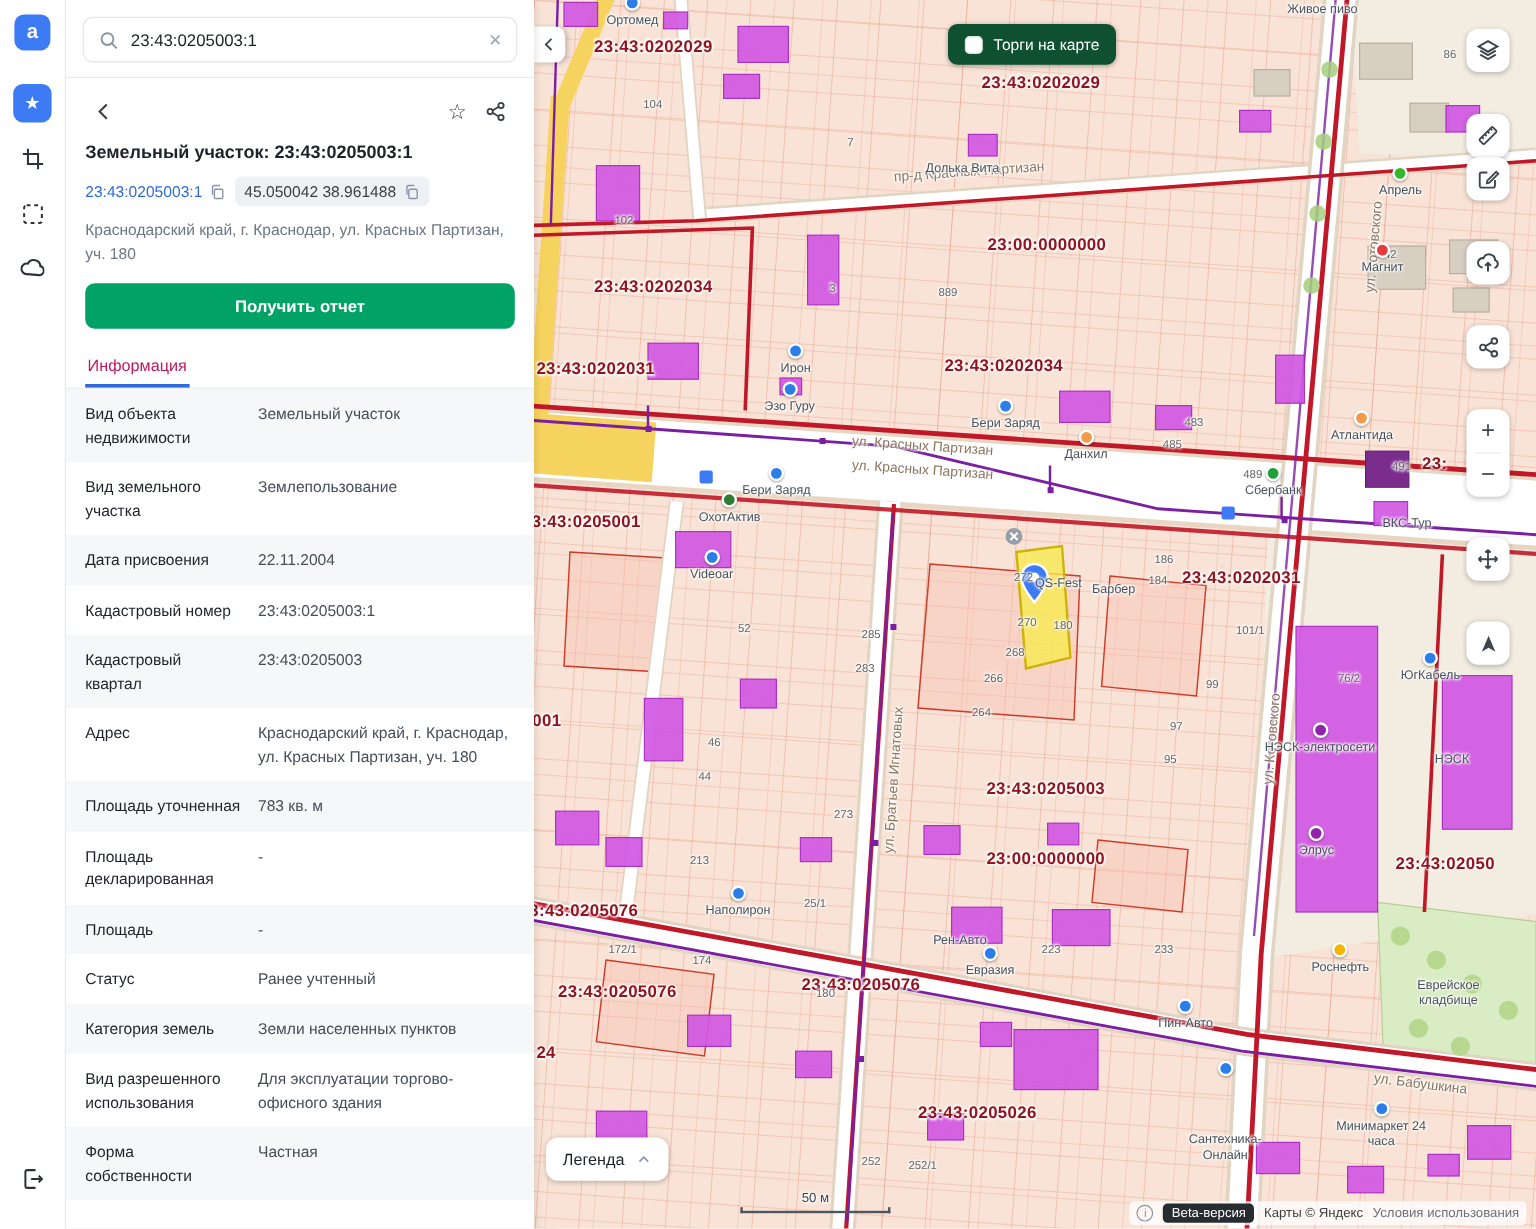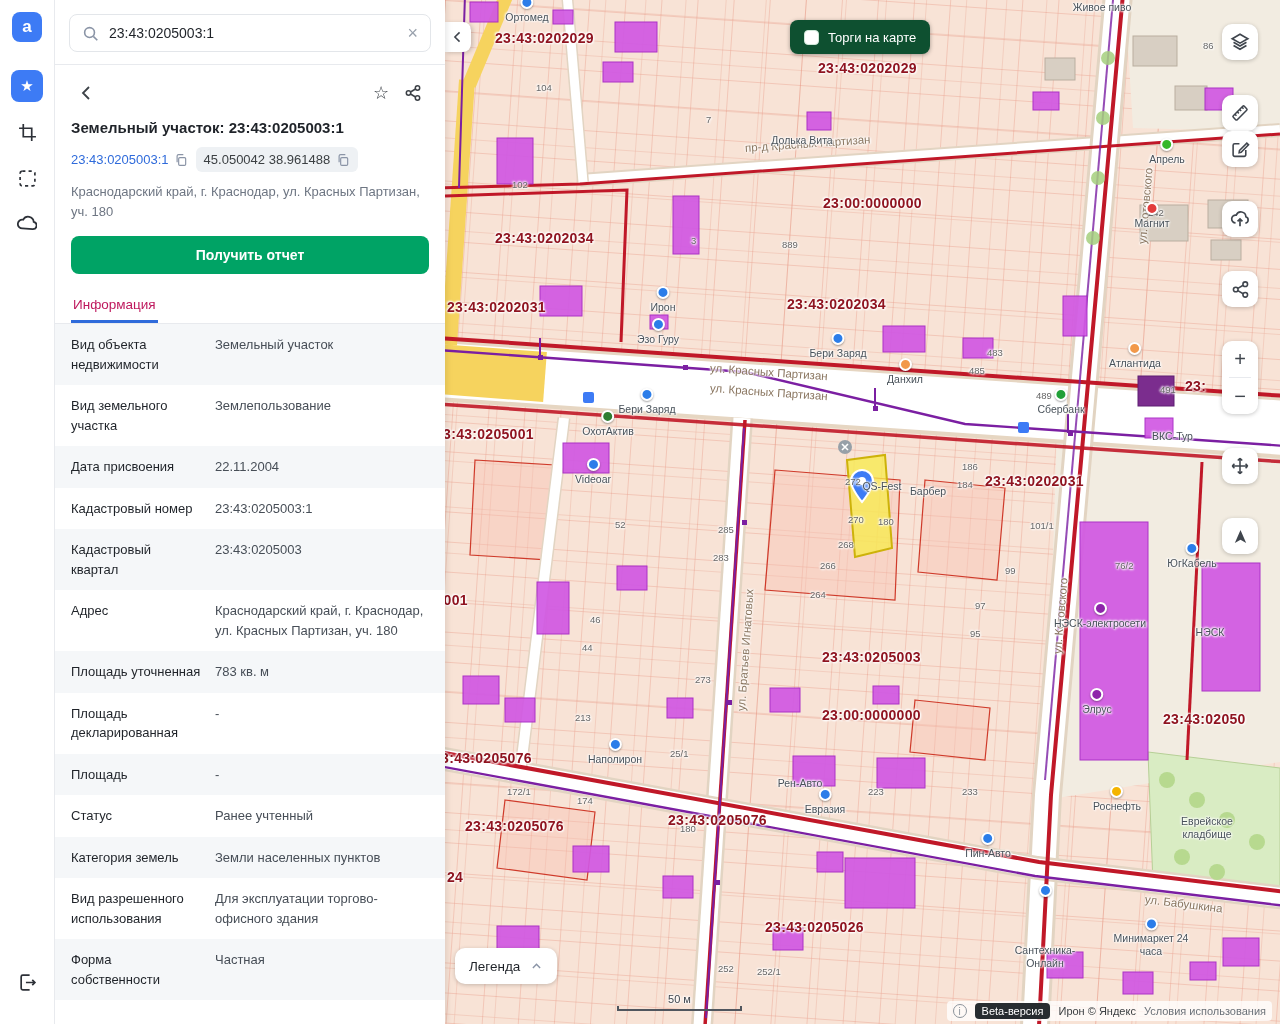--- a/index.html
+++ b/index.html
@@ -535,21 +535,21 @@
           <span class="poi-label">Рен-Авто</span>
         </div>
         <div class="poi" style="left: 380px; top: 802px;">
           <span class="poi-icon" style="background: rgb(43, 125, 233);"></span>
           <span class="poi-label">Евразия</span>
         </div>
         <div class="poi" style="left: 543px; top: 834px; margin-top: 12px;">
           <span class="poi-icon" style="background: rgb(43, 125, 233);"></span>
           <span class="poi-label">Пин-Авто</span>
         </div>
-        <div class="poi" style="left: 600px; top: 927px; gap: 47px;">
+        <div class="poi" style="left: 576px; top: 927px; gap: 47px;">
           <span class="poi-icon" style="background: rgb(43, 125, 233);"></span>
           <span class="poi-label" style="width: 90px; white-space: normal;">Сантехника-Онлайн</span>
         </div>
         <div class="poi" style="left: 706px; top: 938px;">
           <span class="poi-icon" style="background: rgb(43, 125, 233);"></span>
           <span class="poi-label" style="width: 84px; white-space: normal;">Минимаркет 24 часа</span>
         </div>
       </div>
 
     <button class="collapse-btn">
@@ -622,17 +622,17 @@
     </button>
 
     <div class="scale">
       <span class="lbl">50 м</span>
       <div class="scale-bar"></div>
     </div>
 
     <div class="attrib">
       <span class="info-i">i</span>
       <span class="beta">Beta-версия</span>
-      <span>Ирон © Яндекс</span>
+      <span>Карты © Яндекс</span>
       <span class="terms">Условия использования</span>
     </div>
   </main>
 </div>
 
 </body></html>

